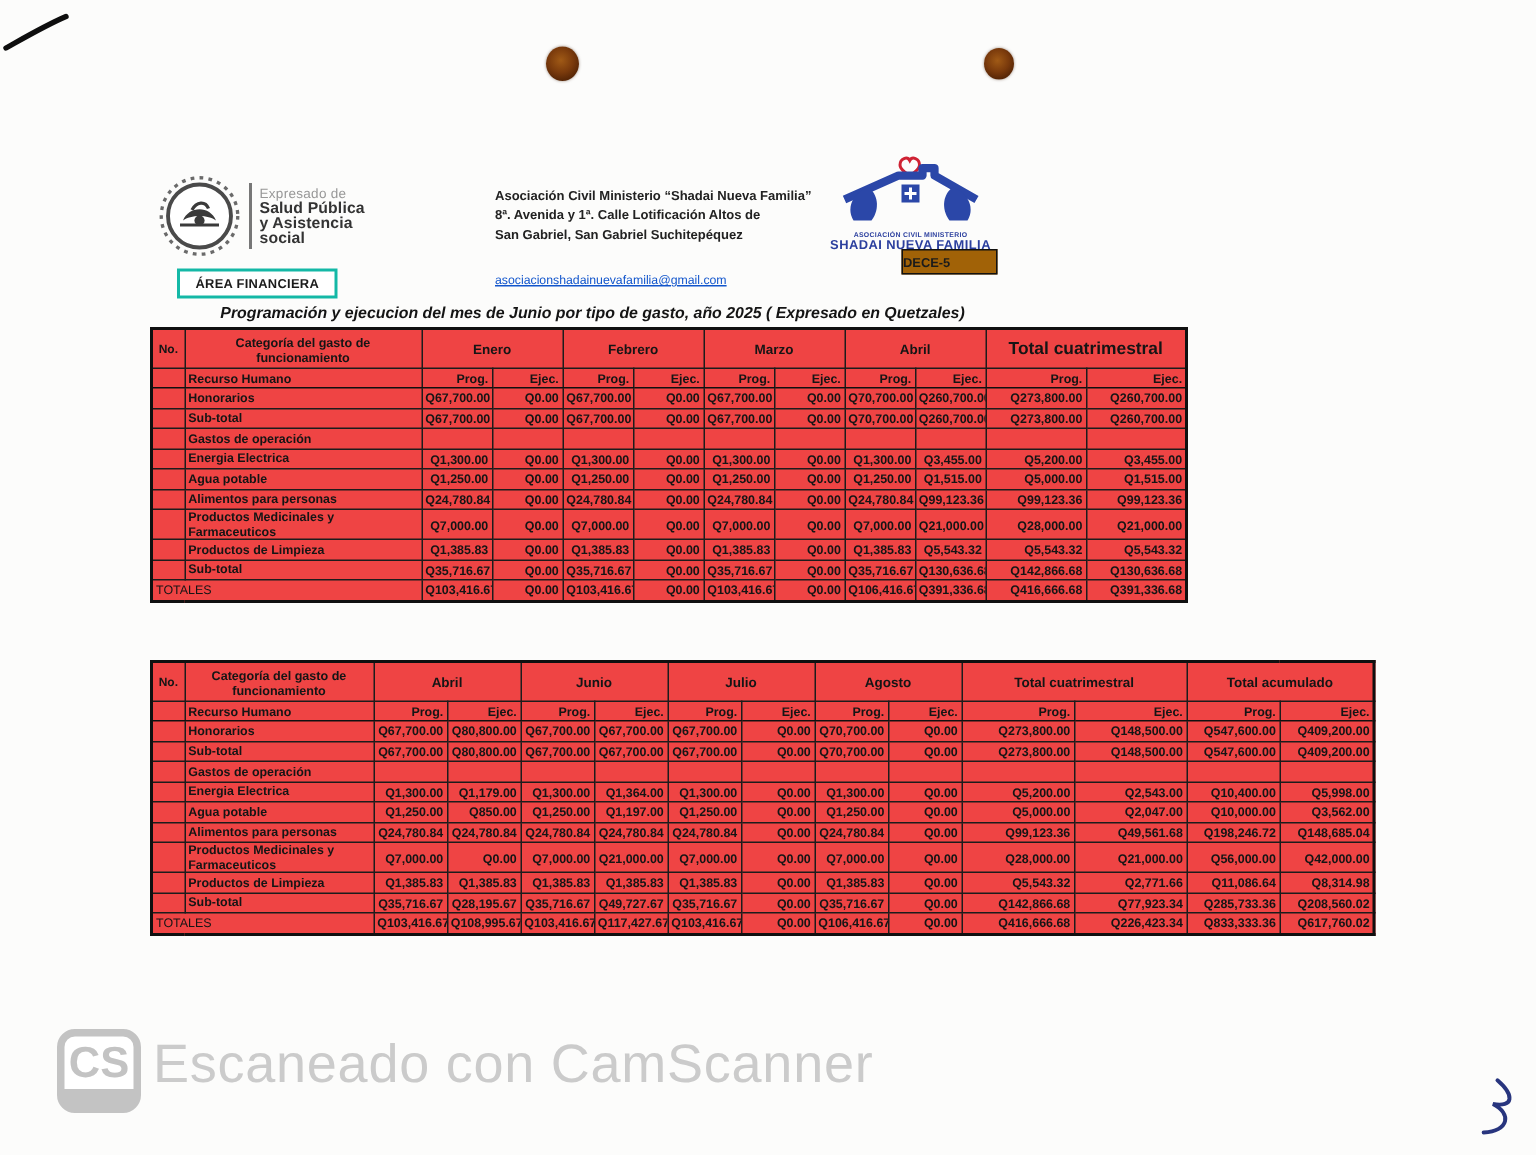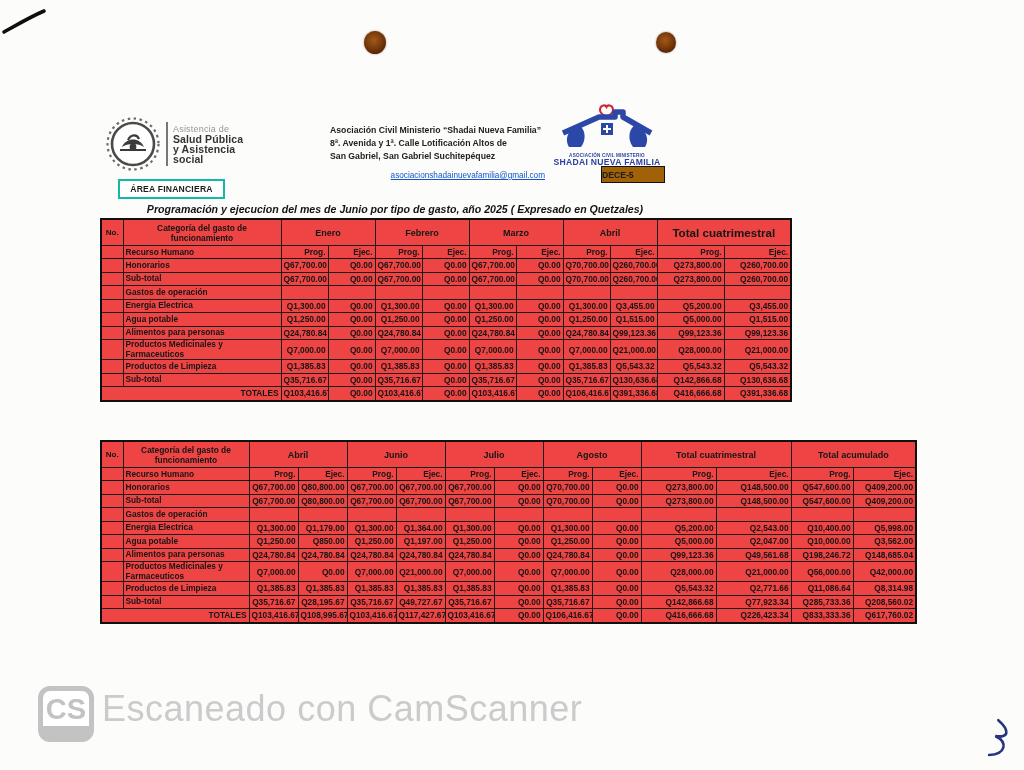--- a/index.html
+++ b/index.html
@@ -22,22 +22,22 @@
   
   .ministry{left:106px;top:114px;width:180px;height:60px;display:flex;align-items:center;}
   .ministry .sep{width:2px;height:44px;background:#777;margin:0 5px 0 6px;}
   .mtext{line-height:10px;}
   .mtext .light{color:#979797;font-size:9px;font-weight:400;letter-spacing:.2px;}
   .mtext .b{color:#333;font-size:10.5px;font-weight:800;letter-spacing:.1px;}
 
   
   .orgblock{left:330px;top:124px;width:215px;}
   .orgblock .l{font-size:8.7px;font-weight:700;color:#222;line-height:13px;white-space:nowrap;}
-  .orgblock .email{display:block;text-align:right;font-size:8.2px;color:#1155cc;
-    margin-top:8px;}
+  .orgblock .email{display:block;text-align:left;font-size:8.2px;color:#1155cc;
+    margin-top:19px;}
 
   
   .orglogo{left:546px;top:103px;width:122px;text-align:center;}
   .orglogo .cap1{font-size:4.6px;font-weight:700;color:#2b3f9e;letter-spacing:.2px;line-height:5px;}
   .orglogo .cap2{font-size:8.6px;font-weight:800;color:#2b3f9e;letter-spacing:.3px;line-height:9px;}
 
   .dece-box{left:601px;top:166px;width:62px;height:15px;border:1.6px solid #111;background:#a16207;
     display:flex;align-items:center;justify-content:flex-start;font-size:8.6px;font-weight:800;}
   .area-box{left:118px;top:179px;width:103px;height:16px;border:2px solid #14b8a6;background:#fff;
     display:flex;align-items:center;justify-content:center;font-size:8.6px;font-weight:800;letter-spacing:.2px;}
@@ -54,21 +54,21 @@
   .h-group{font-size:9px;font-weight:700;text-align:center;height:25px;white-space:nowrap;}
   .h-group.big{font-size:11.6px;}
   .h-sub{font-size:8.3px;font-weight:700;text-align:left;height:12px;}
   .h-pe{font-size:8.3px;font-weight:700;text-align:right;height:12px;}
   .c-no{height:12.5px;}
   .c-label{font-size:8.3px;font-weight:700;text-align:left;white-space:normal;line-height:9.5px;}
   .c-val{font-size:8.3px;font-weight:600;text-align:right;white-space:nowrap;height:12.5px;
     font-family:"Liberation Sans",sans-serif;}
   tr.r-bold .c-label,tr.r-bold .c-val{font-weight:800;}
   tr.r-section .c-label{font-weight:800;}
-  tr.r-total .c-label{font-weight:700;text-align:right;}
+  tr.r-total .c-label{font-weight:400;text-align:left;}
   tr.r-total .c-val{font-weight:800;}
   .table1{left:100px;top:218px;}
   .table2{left:100px;top:440px;}
 
   
   .cs-badge{left:38px;top:686px;width:56px;height:56px;border:5px solid #c3c3c3;border-radius:12px;
     box-sizing:border-box;background:#fff;}
   .cs-badge .letters{position:absolute;top:2px;left:0;right:0;text-align:center;
     font-size:29px;font-weight:800;color:#c3c3c3;letter-spacing:0;}
   .cs-badge .bar{position:absolute;left:-1px;right:-1px;bottom:-2px;height:13px;background:#c3c3c3;
@@ -91,21 +91,21 @@
   <svg width="54" height="54" viewBox="0 0 54 54">
     <circle cx="27" cy="27" r="21" fill="#fff" stroke="#4a4a4a" stroke-width="2.6"></circle>
     <circle cx="27" cy="27" r="25.5" fill="none" stroke="#6a6a6a" stroke-width="2.2" stroke-dasharray="2.5 3.5"></circle>
     <path d="M16,30 C20,20 34,20 38,30 C33,26 21,26 16,30 Z" fill="#3a3a3a"></path>
     <path d="M22,23 C25,17 31,17 33,22" stroke="#3a3a3a" stroke-width="2.2" fill="none"></path>
     <circle cx="27" cy="30" r="3.4" fill="#3a3a3a"></circle>
     <path d="M14,33 L40,33" stroke="#3a3a3a" stroke-width="2"></path>
   </svg>
   <div class="sep"></div>
   <div class="mtext">
-    <div class="light">Asistencia de</div>
+    <div class="light">Expresado de</div>
     <div class="b">Salud Pública</div>
     <div class="b">y Asistencia</div>
     <div class="b">social</div>
   </div>
 </div>
 
 <div class="abs orgblock">
   <div class="l">Asociación Civil Ministerio “Shadai Nueva Familia”</div>
   <div class="l">8ª. Avenida y 1ª. Calle  Lotificación Altos de</div>
   <div class="l">San Gabriel, San Gabriel Suchitepéquez</div>

